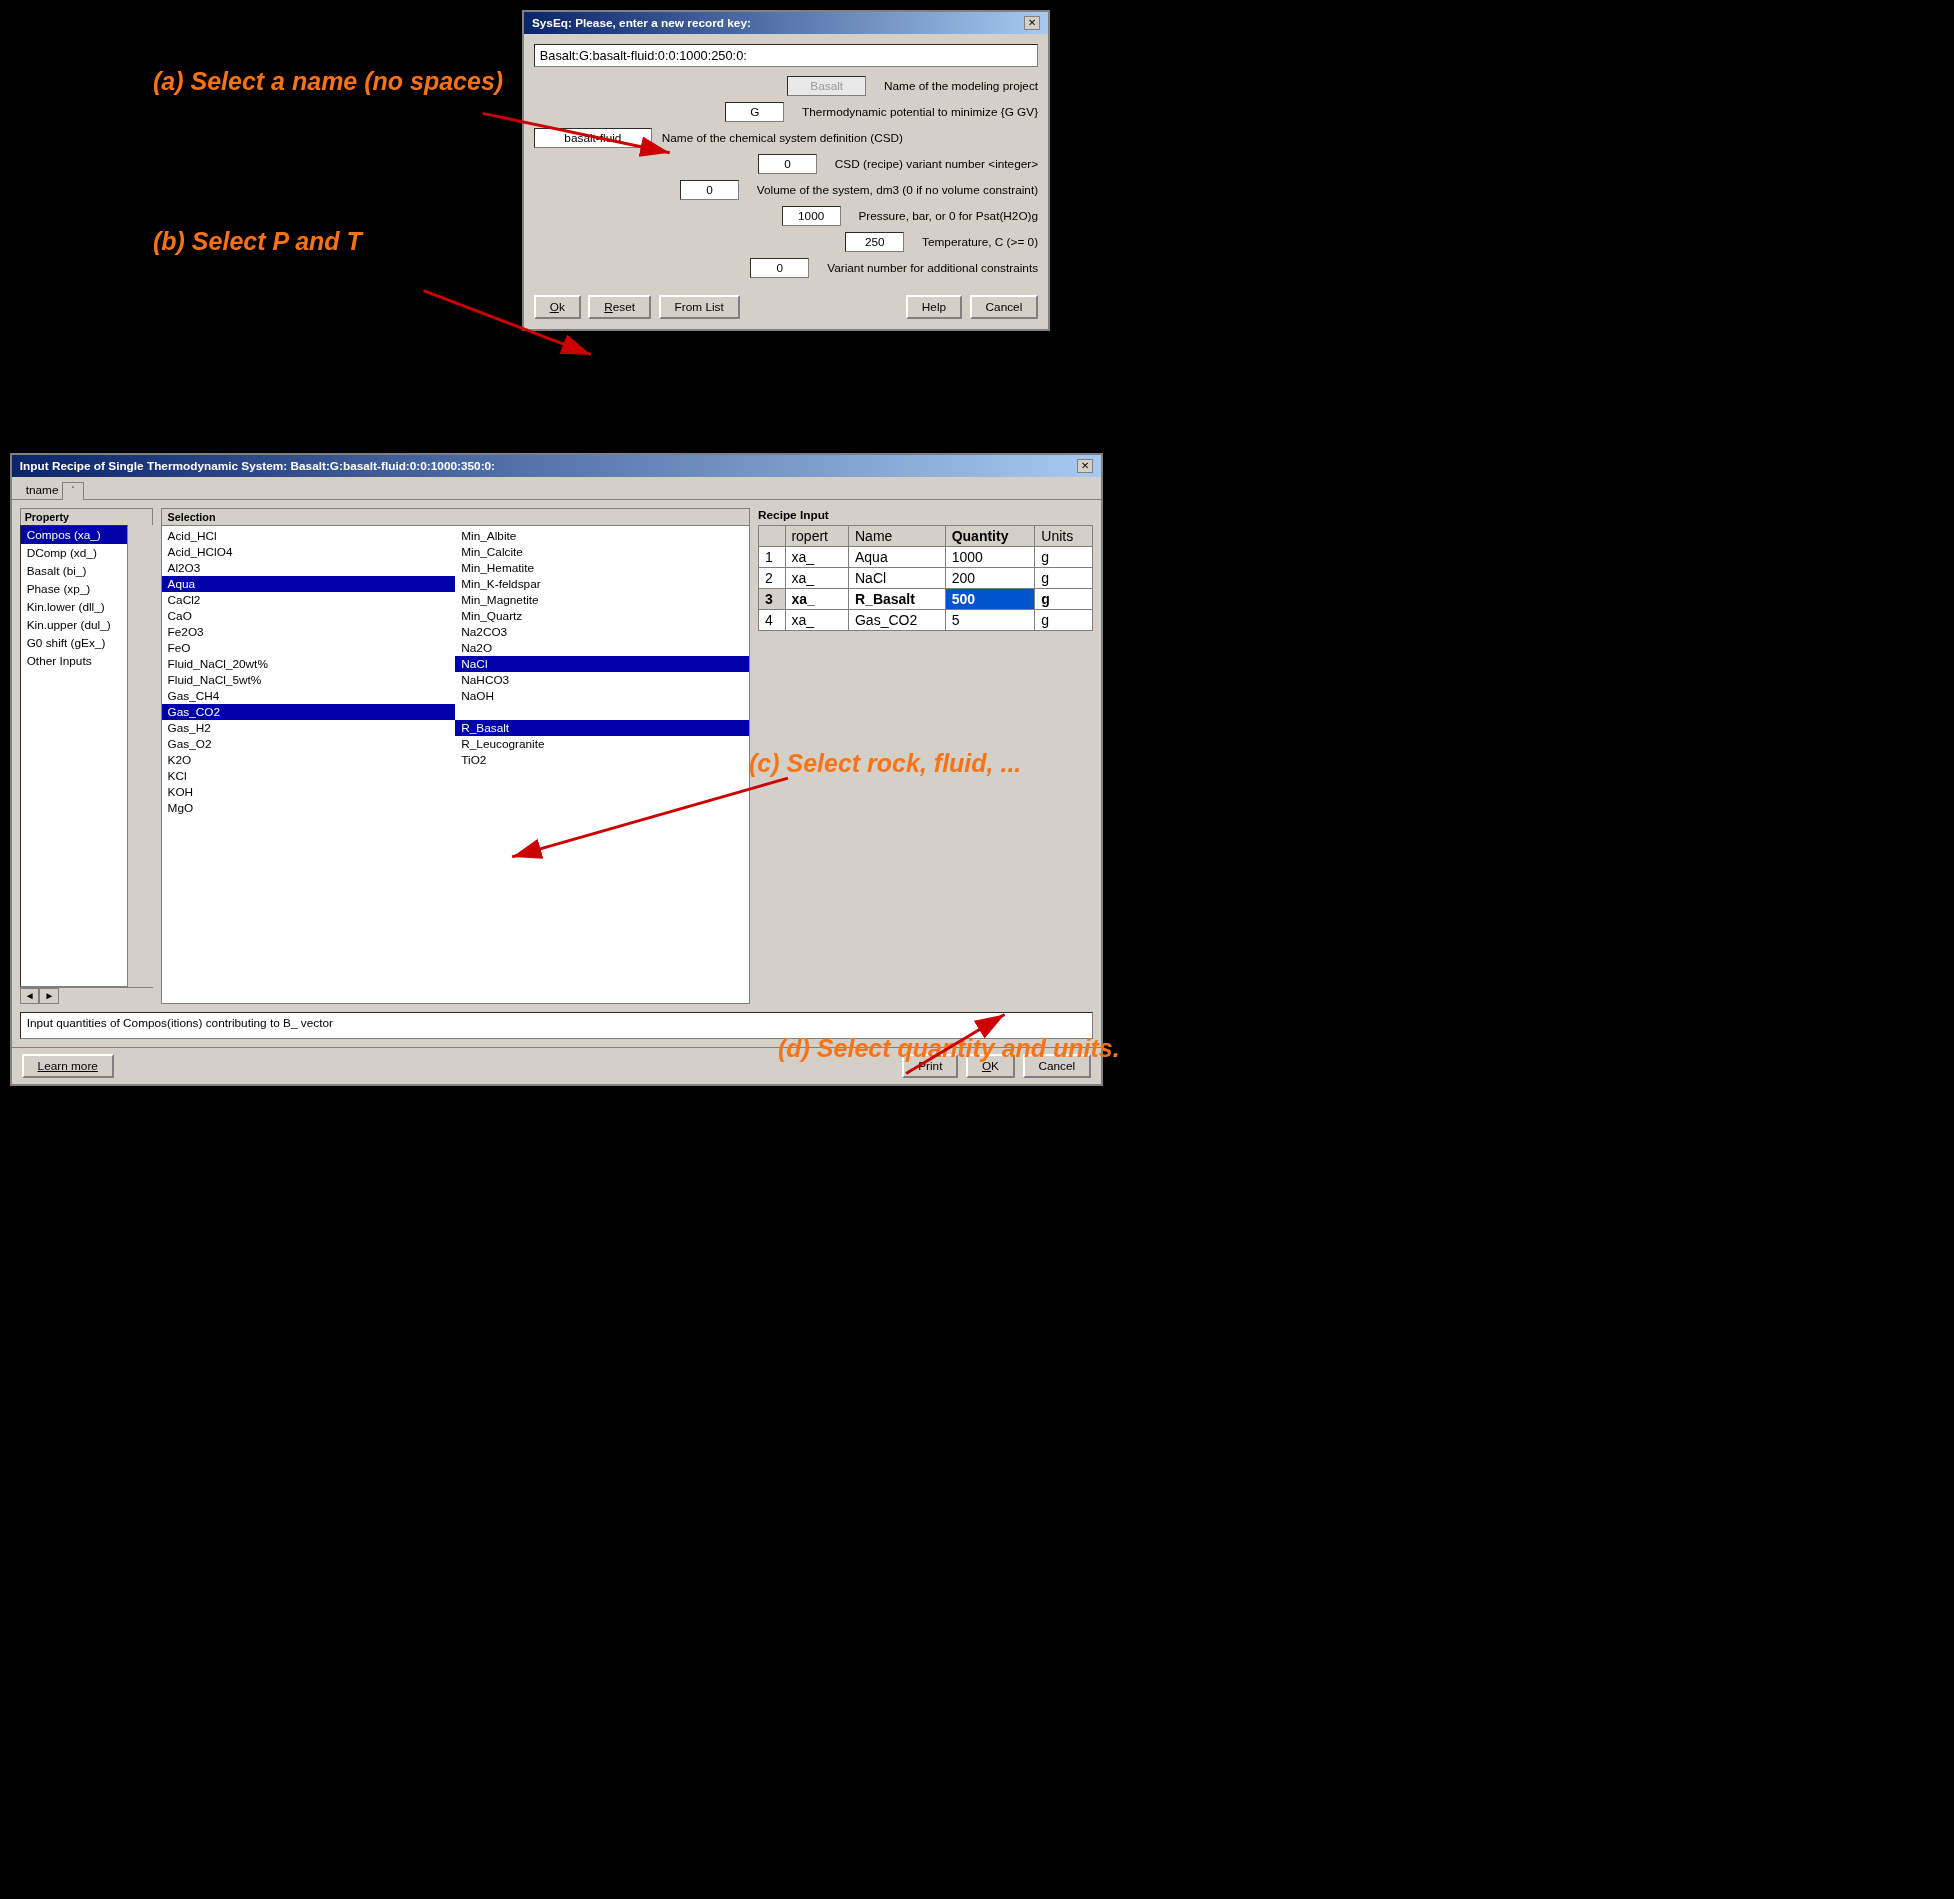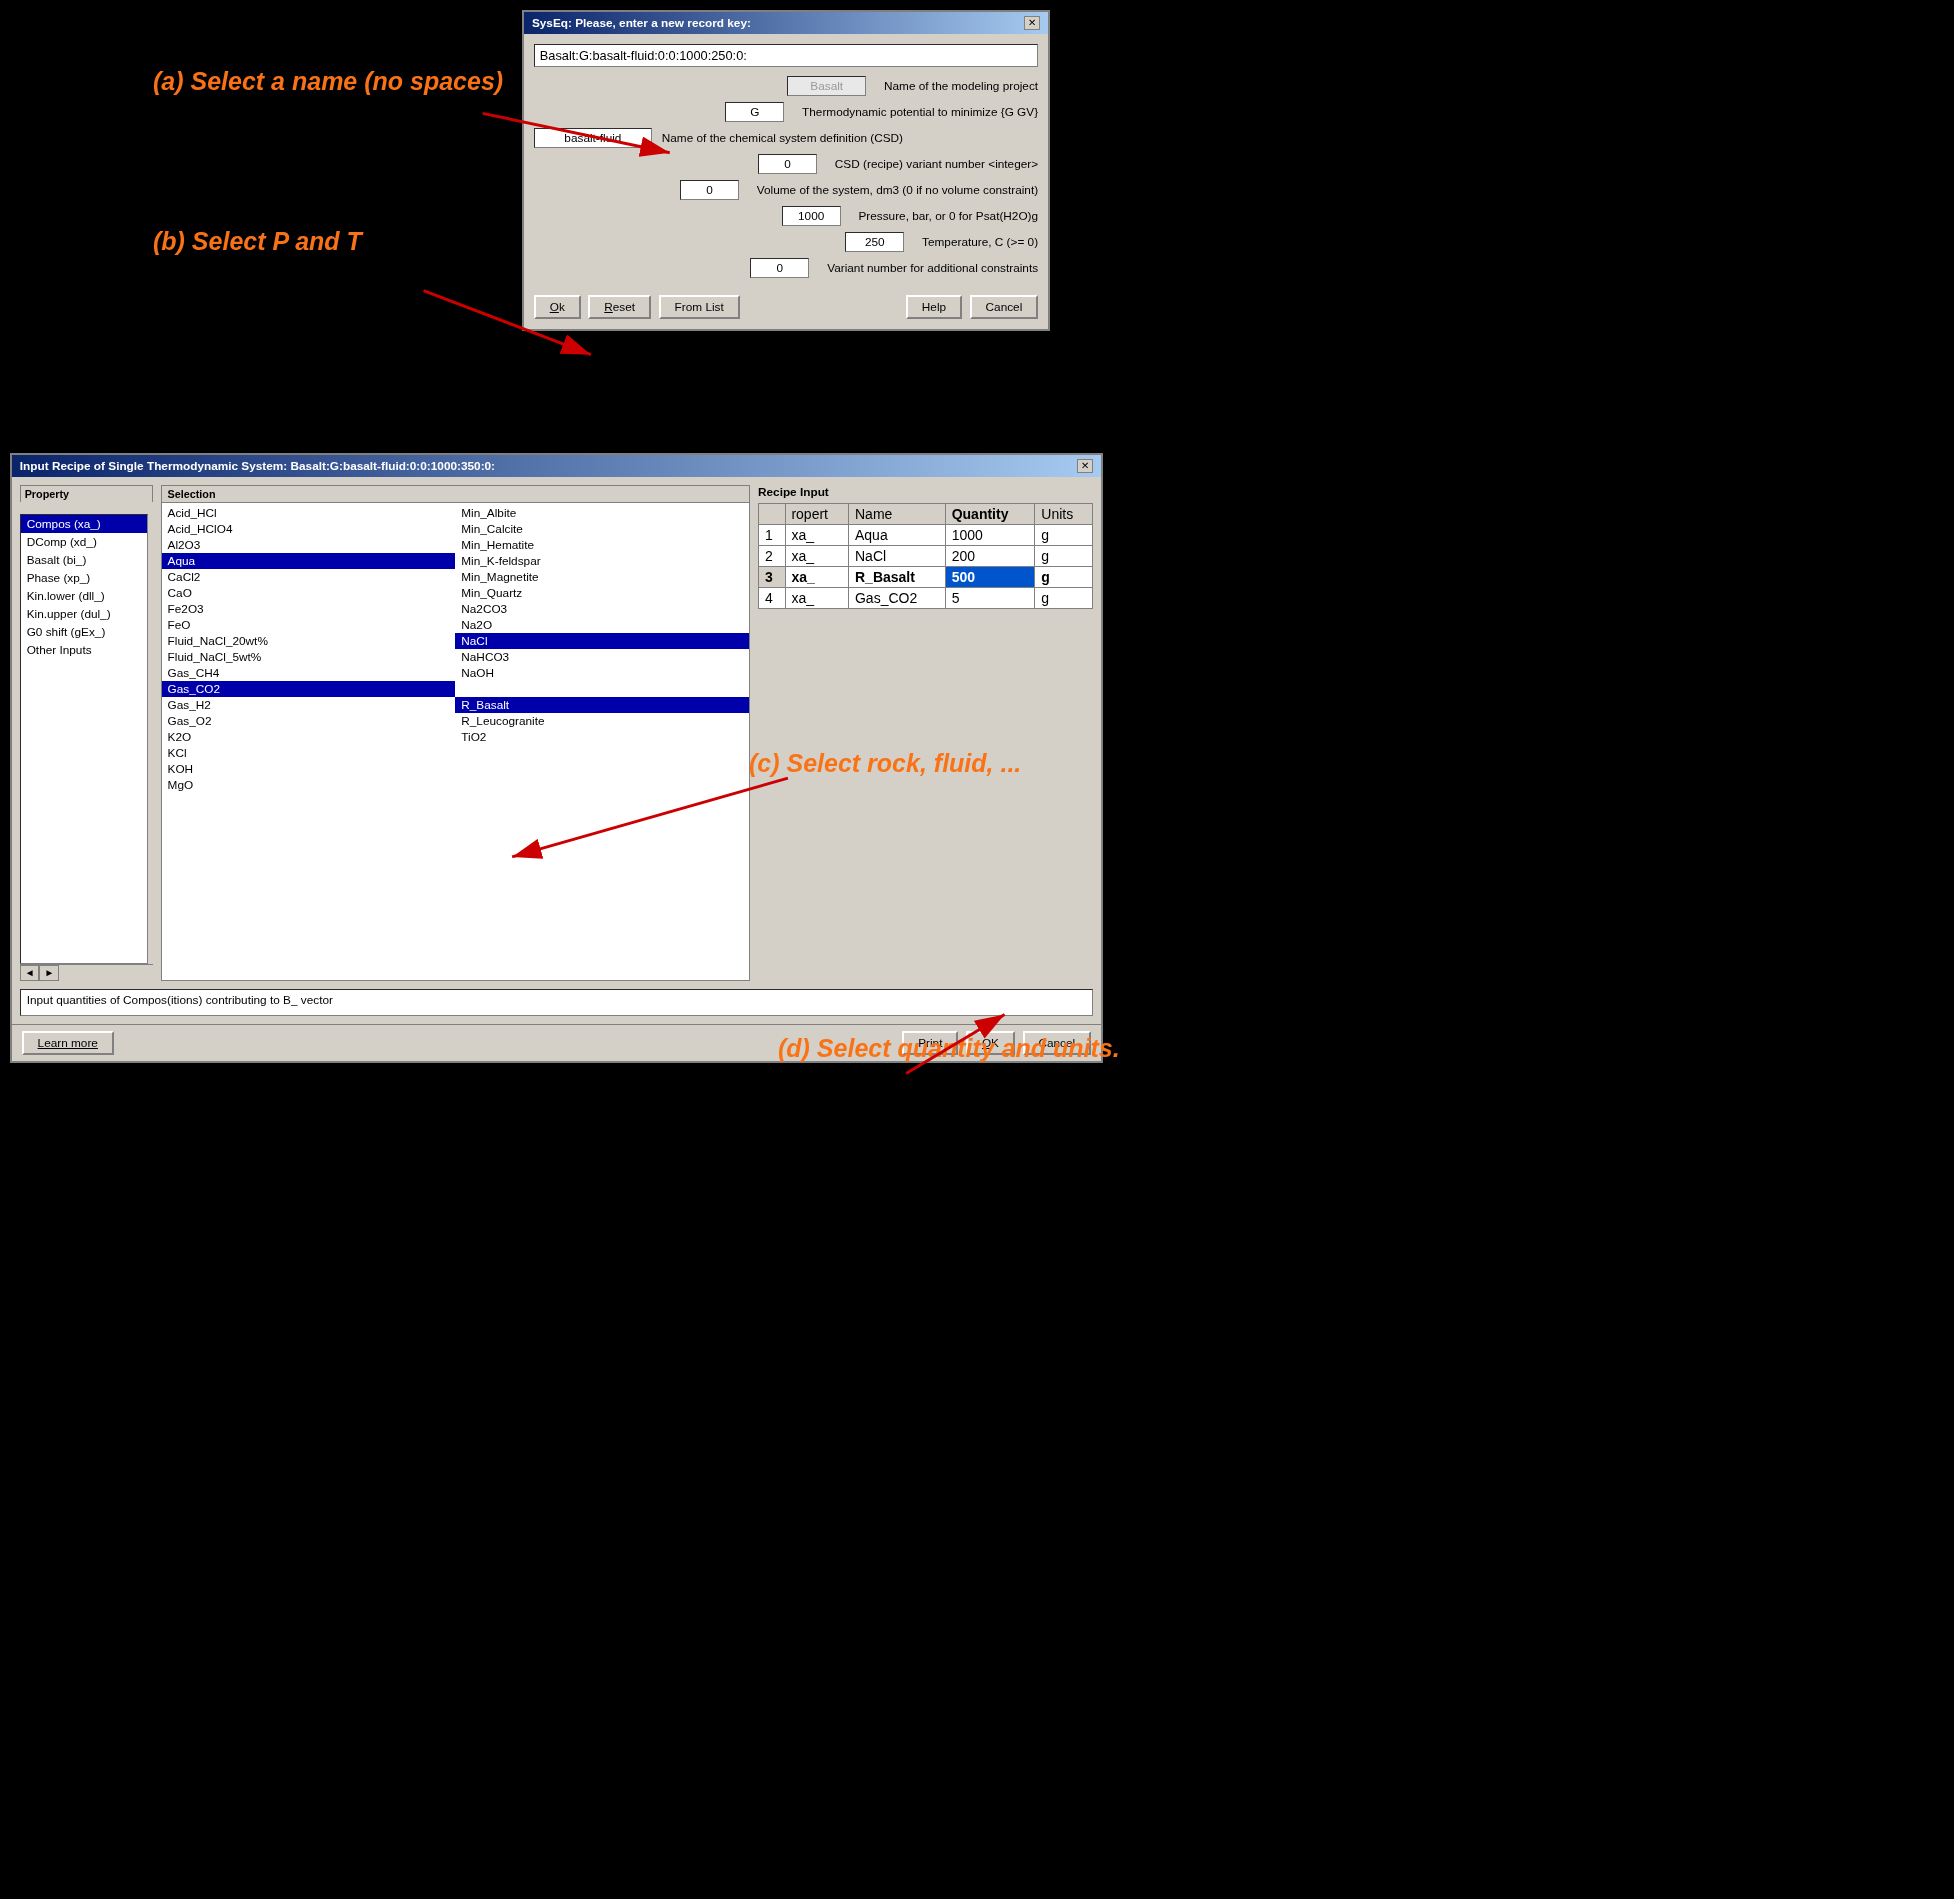--- a/index.html
+++ b/index.html
@@ -152,26 +152,25 @@
 
     .recipe-content {
       display: flex;
       padding: 7.9px;
       gap: 7.9px;
       height: 512px;
     }
 
     
     .property-panel {
-      width: 128px;
+      width: 108px;
       background: white;
       border: 1px inset #808080;
       overflow-y: auto;
       flex-shrink: 0;
-      margin-top: 12px;
     }
 
     .property-item {
       padding: 2px 5.9px;
       font-size: 11.8px;
       cursor: pointer;
       white-space: nowrap;
     }
 
     .property-item.selected {
@@ -381,20 +380,24 @@
 <div class="annotation" style="top: 67px; left: 153px;">(a) Select a name (no spaces)</div>
 
 <div class="annotation" style="top: 227px; left: 153px;">(b) Select  P and T</div>
 
 <div class="recipe-dialog">
   <div class="dialog-titlebar">
     <span>Input Recipe of Single Thermodynamic System: Basalt:G:basalt-fluid:0:0:1000:350:0:</span>
     <button class="dialog-close-btn">✕</button>
   </div>
 
+  <div class="tab-bar">
+    <span style="font-size:11.8px; padding: 2px 3.9px;">tname</span>
+    <div class="tab-item">`</div>
+  </div>
 
   <div class="recipe-content">
 
     <div style="display:flex; flex-direction:column; width:133px; flex-shrink:0;">
       <div style="font-size:10.8px; font-weight:bold; padding: 2px 3.9px; background:#d4d0c8; border: 1px solid #808080; border-bottom: none;">Property</div>
       <div class="property-panel" style="flex:1;">
         <div class="property-item selected">Compos (xa_)</div>
         <div class="property-item">DComp (xd_)</div>
         <div class="property-item">Basalt (bi_)</div>
         <div class="property-item">Phase (xp_)</div>

